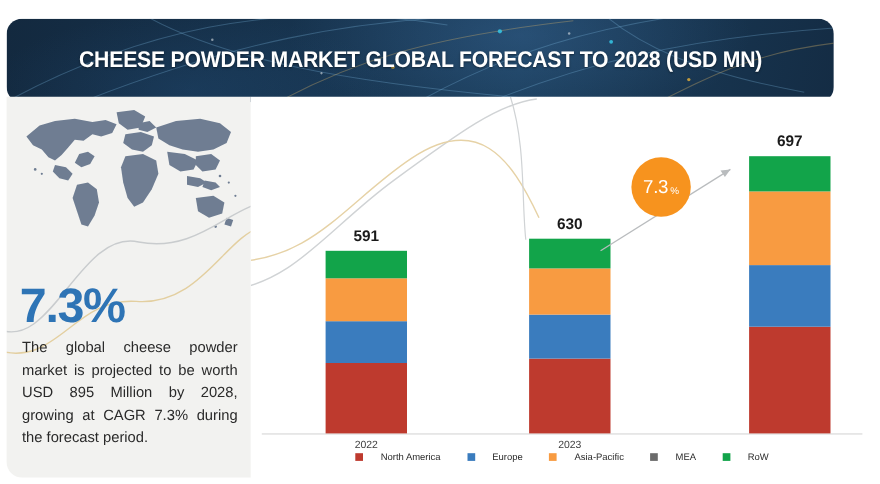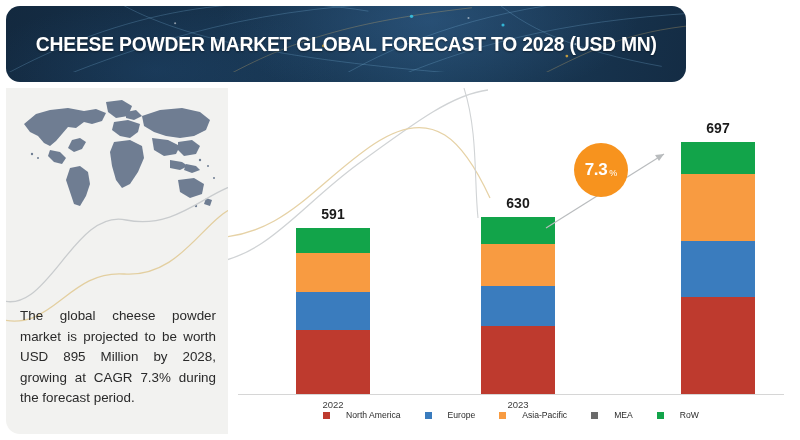--- a/index.html
+++ b/index.html
@@ -11,22 +11,22 @@
   }
   #stage {
     position: relative;
     width: 800px; height: 440px;
     background: #ffffff;
   }
 
   
   .header {
     position: absolute;
-    left: 6px; top: 6px;
-    width: 680px; height: 76px;
+    left: 6px; top: 17px;
+    width: 752px; height: 76px;
     border-radius: 14px;
     background:
       radial-gradient(ellipse 300px 120px at 62% 20%, rgba(70,120,175,0.30), rgba(70,120,175,0) 70%),
       radial-gradient(ellipse 260px 100px at 22% 85%, rgba(40,90,140,0.25), rgba(40,90,140,0) 70%),
       linear-gradient(100deg, #13293f 0%, #17344f 38%, #1b3e5c 62%, #142c44 100%);
     overflow: hidden;
   }
   .header .arcs { position: absolute; inset: 0; }
   .header-title {
     position: absolute;
@@ -129,21 +129,21 @@
     position: absolute;
     width: 54px; height: 54px;
     border-radius: 50%;
     background: #f7931e;
     color: #ffffff;
     display: flex;
     align-items: center;
     justify-content: center;
     z-index: 5;
   }
-  .cagr-bubble .num { font-size: 17px; font-weight: bold; letter-spacing: -0.3px; }
+  .cagr-bubble .num { font-size: 17px; font-weight: normal; letter-spacing: -0.3px; }
   .cagr-bubble .pct { font-size: 9px; margin-left: 2px; margin-top: 5px; }
 
   
   .legend {
     position: absolute;
     left: 0; top: 322px;
     width: 566px;
     display: flex;
     justify-content: center;
     align-items: center;
@@ -227,20 +227,21 @@
         <circle cx="204" cy="84" r="1"></circle>
           <circle cx="186" cy="112" r="1.2"></circle>
       </g>
     </svg>
 
     <svg class="leftcurves" viewBox="0 0 222 346" preserveAspectRatio="none">
       <path d="M-10,210 C 40,236 66,120 120,132 C 170,142 200,104 232,96" fill="none" stroke="#c9ccce" stroke-width="1.3"></path>
       <path d="M-10,230 C 46,248 60,182 118,186 C 176,190 198,128 232,118" fill="none" stroke="#e3cfa0" stroke-width="1.3"></path>
     </svg>
 
+    <div class="cagr-val">7.3%</div>
     <div class="body-copy">The global cheese powder market is projected to be worth USD 895 Million by 2028, growing at CAGR 7.3% during the forecast period.</div>
   </div>
 
   <div class="chart-panel">
 
     <svg class="chart-curves" viewBox="0 0 566 346" preserveAspectRatio="none">
       <path d="M-20,176 C 40,168 70,120 130,76 C 190,32 226,6 260,2" fill="none" stroke="#d0d3d5" stroke-width="1.3"></path>
       <path d="M-20,150 C 56,150 86,96 146,56 C 206,16 236,54 262,110" fill="none" stroke="#e6d2a6" stroke-width="1.3"></path>
       <path d="M236,0 C 250,44 246,92 250,130" fill="none" stroke="#d0d3d5" stroke-width="1.1"></path>
     </svg>

